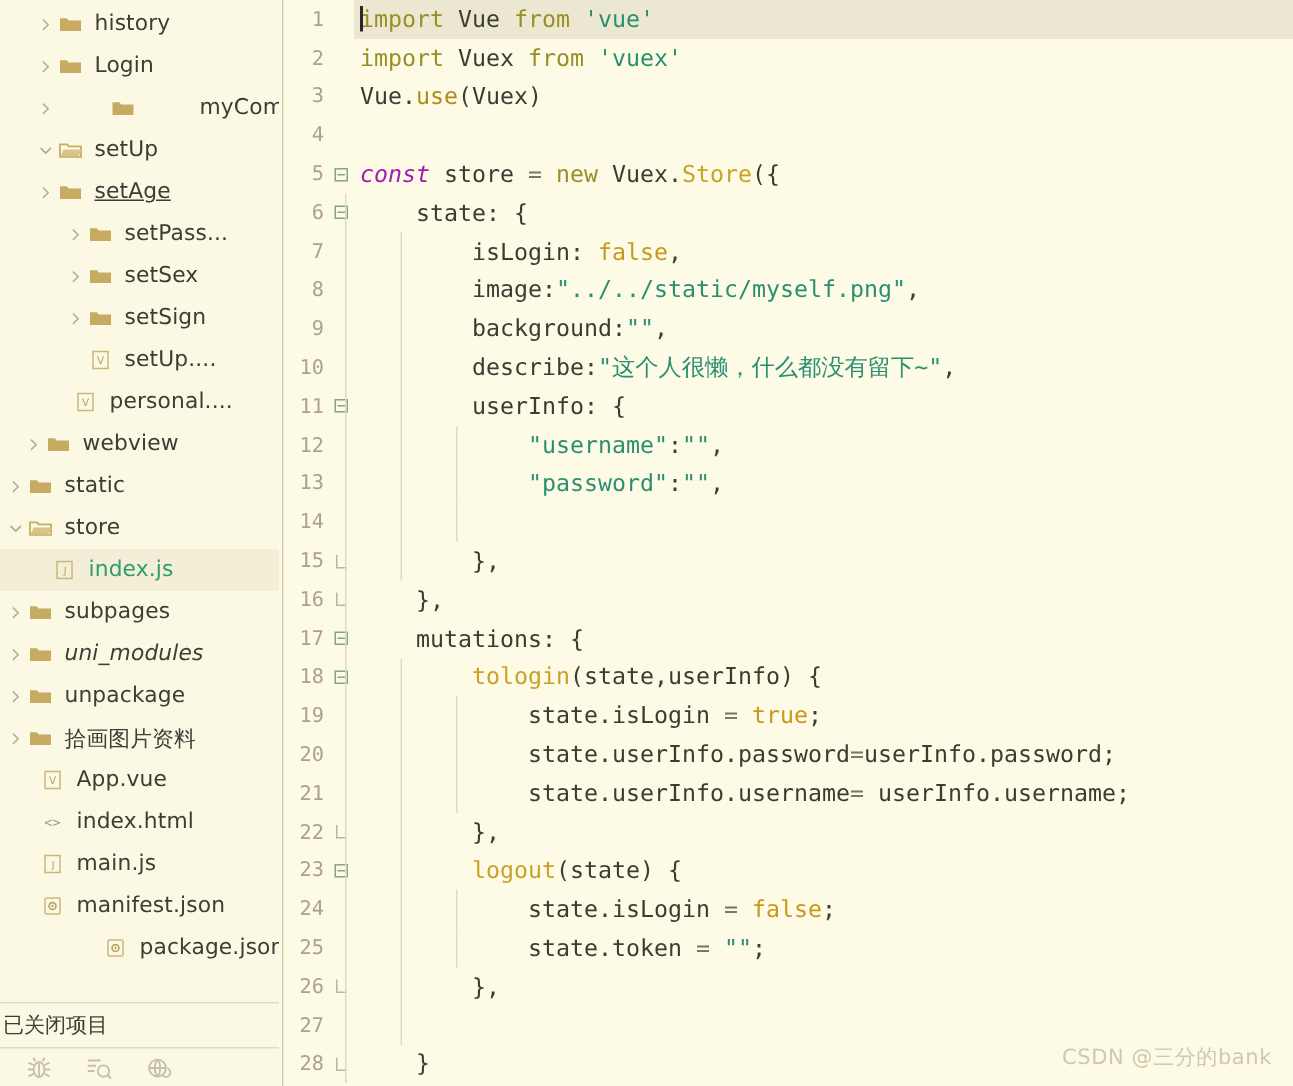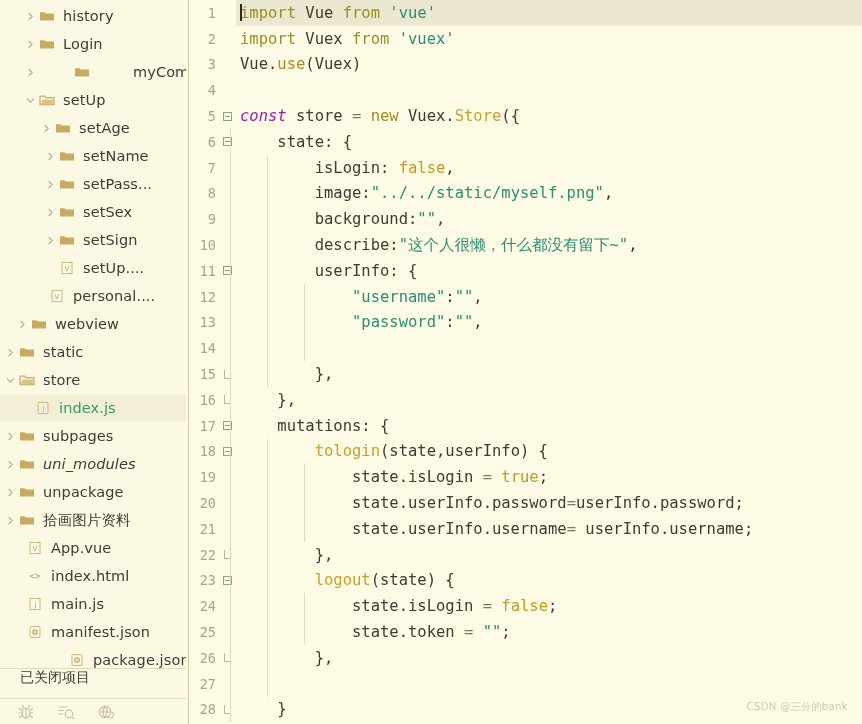--- a/index.html
+++ b/index.html
@@ -38,22 +38,22 @@
     width:20px;min-width:20px;height:16px;margin-right:6px;
     display:flex;align-items:center;justify-content:center;
   }
   .label{font-size:14.5px;color:#3d3d35;letter-spacing:.1px;}
 
   
   #closed{
     height:30px;min-height:30px;
     border-top:1px solid #e2dcbb;
     background:#fbf8e3;
-    display:flex;align-items:flex-start;
-    padding-left:20px;
+    display:flex;align-items:center;
+    padding-left:2px;
     font-size:14px;color:#3d3d35;
     box-sizing:border-box;
   }
   #statusbar{
     flex:1 1 auto;
     border-top:1px solid #e2dcbb;
     background:#fbf8e3;
     display:flex;align-items:center;
     padding-left:16px;gap:20px;
     box-sizing:border-box;
@@ -118,21 +118,21 @@
     vertical-align:middle;margin-right:-2px;position:relative;top:0px;
   }
   
   .ig{
     position:absolute;top:0;bottom:0;width:1px;background:#e0dbbd;
   }
 
   
   #watermark{
     position:absolute;right:14px;bottom:10px;
-    font-size:10px;color:#cfcaa9;
+    font-size:14px;color:#cfcaa9;
     font-family:"DejaVu Sans","Liberation Sans",sans-serif;
     letter-spacing:.4px;user-select:none;
   }
 </style>
 </head>
 <body>
 
 <div id="app">
 
   <div id="sidebar">
@@ -183,45 +183,32 @@
             </svg>
           </span>
           <span class="ico">
             <svg width="16" height="14" viewBox="0 0 16 14">
               <path d="M1 3.2 h4.6 l1.2 1.4 H15 v7 H1 z" fill="none" stroke="#c8ab63" stroke-width="1.2"></path>
               <path d="M1.4 11.4 L3.4 6.6 H15.4 L13.4 11.4 z" fill="#d8c489"></path>
             </svg>
           </span>
           <span class="label">setUp</span>
         </div>
-        <div class="row" style="padding-left: 40px;">
+        <div class="row" style="padding-left: 24px; text-decoration: underline;">
           <span class="arrow">
             <svg width="9" height="9" viewBox="0 0 10 10">
               <path d="M3.2 1.5 L6.8 5 L3.2 8.5" fill="none" stroke="#b3ad8d" stroke-width="1.2" stroke-linecap="round" stroke-linejoin="round"></path>
             </svg>
           </span>
           <span class="ico">
             <svg width="16" height="14" viewBox="0 0 16 14">
               <path d="M1 3.2 h4.6 l1.2 1.4 H15 v7 H1 z" fill="#c8ab63"></path>
             </svg>
           </span>
           <span class="label">setAge</span>
-        </div>
-        <div class="row" style="padding-left: 44px;">
-          <span class="arrow">
-            <svg width="9" height="9" viewBox="0 0 10 10">
-              <path d="M3.2 1.5 L6.8 5 L3.2 8.5" fill="none" stroke="#b3ad8d" stroke-width="1.2" stroke-linecap="round" stroke-linejoin="round"></path>
-            </svg>
-          </span>
-          <span class="ico">
-            <svg width="16" height="14" viewBox="0 0 16 14">
-              <path d="M1 3.2 h4.6 l1.2 1.4 H15 v7 H1 z" fill="#c8ab63"></path>
-            </svg>
-          </span>
-          <span class="label">setName</span>
         </div>
         <div class="row" style="padding-left: 44px;">
           <span class="arrow">
             <svg width="9" height="9" viewBox="0 0 10 10">
               <path d="M3.2 1.5 L6.8 5 L3.2 8.5" fill="none" stroke="#b3ad8d" stroke-width="1.2" stroke-linecap="round" stroke-linejoin="round"></path>
             </svg>
           </span>
           <span class="ico">
             <svg width="16" height="14" viewBox="0 0 16 14">
               <path d="M1 3.2 h4.6 l1.2 1.4 H15 v7 H1 z" fill="#c8ab63"></path>

